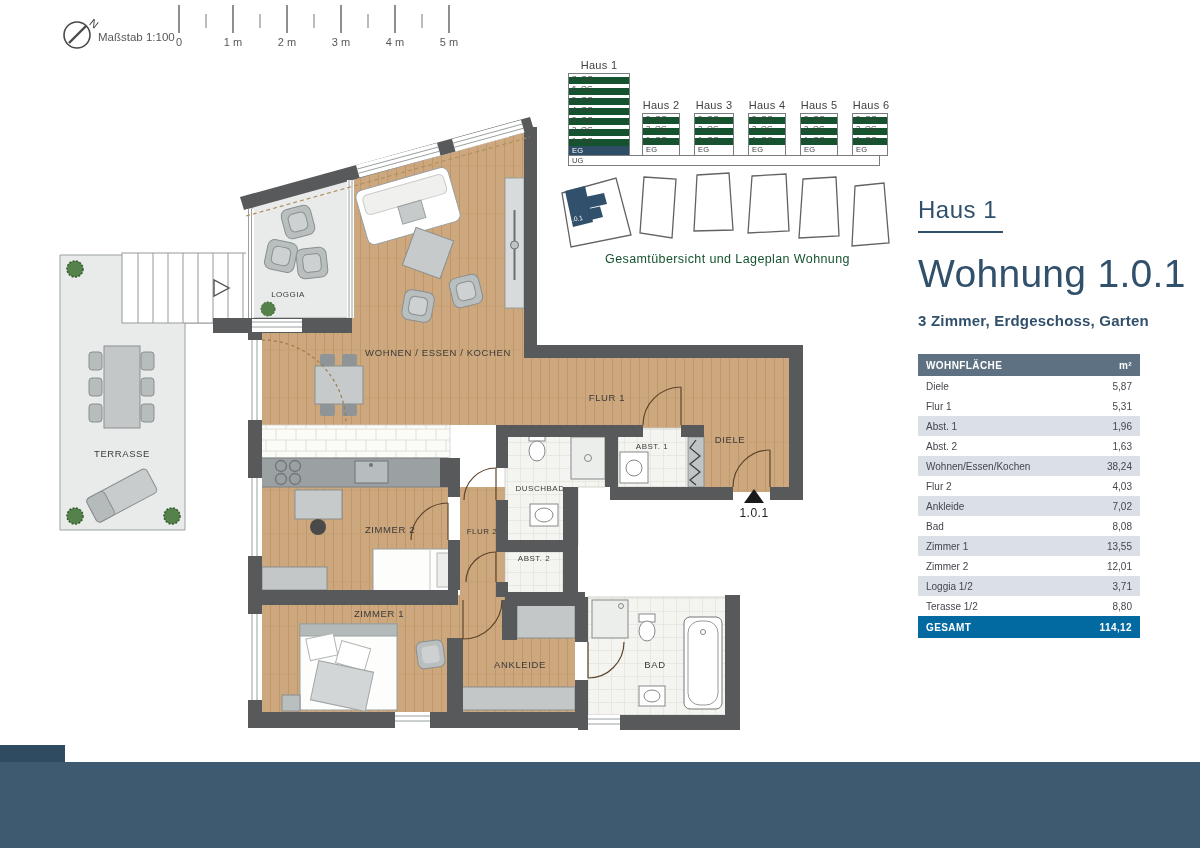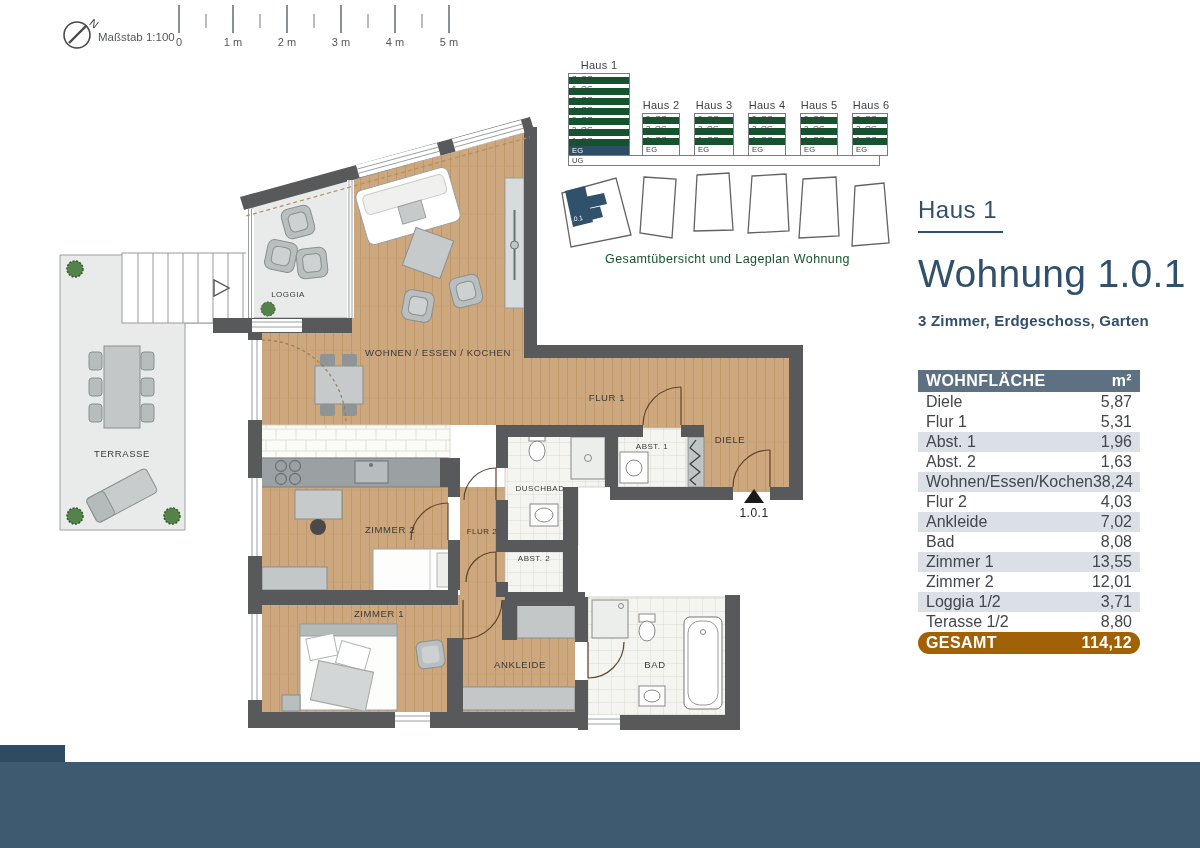--- a/index.html
+++ b/index.html
@@ -14,25 +14,25 @@
   .ov-row.sel{background:#2e4d66;color:#fff;}
   .ov-ug{position:absolute;border:1px solid #7a7d80;background:#fff;font-size:7.5px;color:#3f4245;
     padding-left:3px;height:11px;line-height:10px;box-sizing:border-box;}
   .ov-caption{position:absolute;left:565px;top:252px;width:325px;text-align:center;
     font-size:12.5px;color:#14532d;letter-spacing:.4px;}
   
   .p-house{position:absolute;left:918px;top:196px;font-size:24px;font-weight:500;color:#31506b;
     letter-spacing:.5px;border-bottom:2px solid #31506b;padding:0 6px 7px 0;}
   .p-unit{position:absolute;left:918px;top:252px;font-size:39px;font-weight:500;color:#31506b;letter-spacing:.3px;}
   .p-sub{position:absolute;left:918px;top:312px;font-size:15px;font-weight:600;color:#31506b;letter-spacing:.2px;}
-  .a-table{position:absolute;left:918px;top:354px;width:222px;font-size:16px;color:#44464e;margin-top:16px;}
+  .a-table{position:absolute;left:918px;top:354px;width:222px;font-size:10px;color:#44464e;}
   .a-head,.a-total{display:flex;justify-content:space-between;align-items:center;height:22px;
     padding:0 8px;color:#fff;font-weight:700;letter-spacing:.4px;box-sizing:border-box;}
   .a-head{background:#5d7183;}
-  .a-total{background:#a16207;border-radius:11px;}
+  .a-total{background:#0369a1;}
   .a-row{display:flex;justify-content:space-between;align-items:center;height:20px;
     padding:0 8px;box-sizing:border-box;background:#fff;}
   .a-row.alt{background:#dbdfe6;}
   
   .footer{position:absolute;left:0;top:762px;width:1200px;height:86px;background:#3e5a70;}
   .footer-notch{position:absolute;left:0;top:745px;width:65px;height:22px;background:#2e4b61;}
   
   text{font-family:"Liberation Sans",sans-serif;}
   .plbl{font-size:9.5px;fill:#3a3a3a;letter-spacing:.6px;text-anchor:middle;}
   .plbl-sm{font-size:8px;fill:#3a3a3a;letter-spacing:.5px;text-anchor:middle;}

